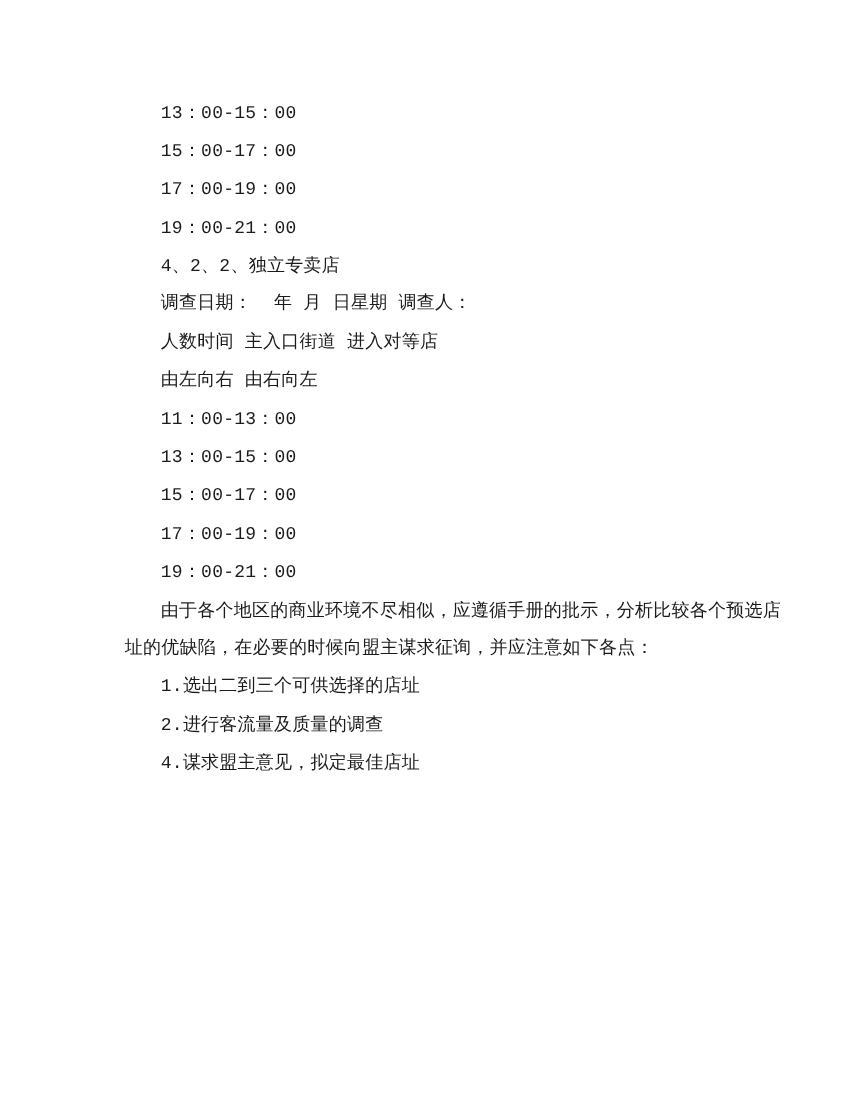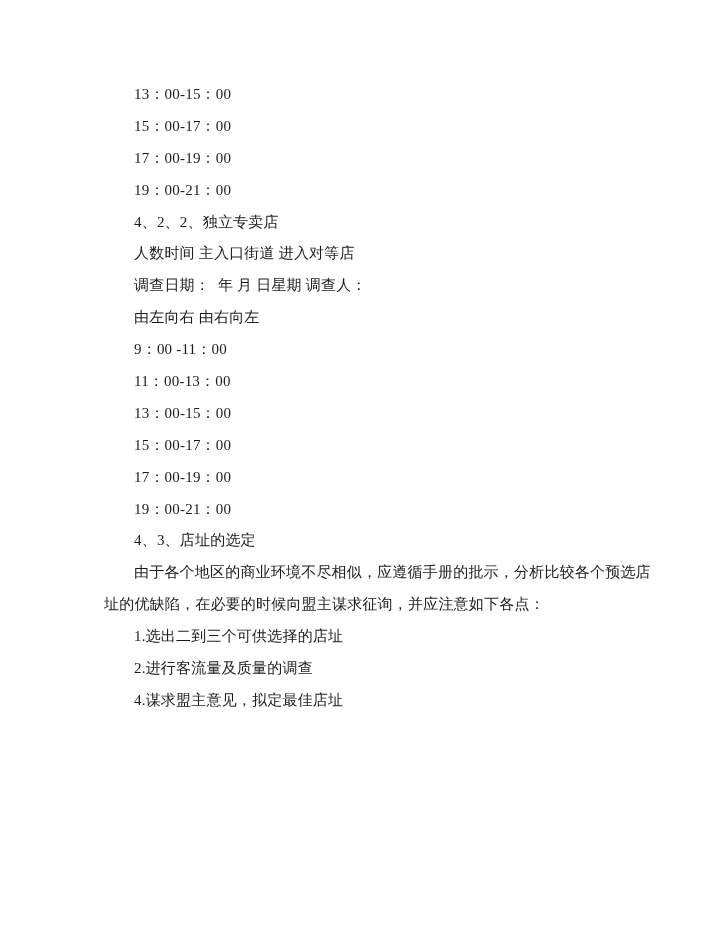--- a/index.html
+++ b/index.html
@@ -10,21 +10,21 @@
     width: 720px;
     height: 931px;
     background: #ffffff;
     overflow: hidden;
   }
   .page {
     position: relative;
     width: 720px;
     height: 931px;
     background: #ffffff;
-    font-family: Liberation Serif, serif;
+    font-family: Liberation Mono, monospace;
     color: #1b1b1b;
     box-sizing: border-box;
   }
   .doc-body {
     box-sizing: border-box;
     padding: 79px 40px 0 104px;
   }
   .line {
     height: 31.9px;
     line-height: 31.9px;
@@ -41,29 +41,27 @@
 </head>
 <body style="background: rgb(255, 255, 255);">
 
 <div class="page" style="background: rgb(255, 255, 255); color: rgb(27, 27, 27);">
   <div class="doc-body">
     <div class="line ind">13：00-15：00</div>
     <div class="line ind">15：00-17：00</div>
     <div class="line ind">17：00-19：00</div>
     <div class="line ind">19：00-21：00</div>
     <div class="line ind">4、2、2、独立专卖店</div>
+    <div class="line ind">调查日期：  年 月 日星期 调查人：</div>
     <div class="line ind">人数时间 主入口街道 进入对等店</div>
-    <div class="line ind">调查日期：  年 月 日星期 调查人：</div>
     <div class="line ind">由左向右 由右向左</div>
-    <div class="line ind">9：00 -11：00</div>
     <div class="line ind">11：00-13：00</div>
     <div class="line ind">13：00-15：00</div>
     <div class="line ind">15：00-17：00</div>
     <div class="line ind">17：00-19：00</div>
     <div class="line ind">19：00-21：00</div>
-    <div class="line ind">4、3、店址的选定</div>
     <div class="line ind">由于各个地区的商业环境不尽相似，应遵循手册的批示，分析比较各个预选店</div>
     <div class="line">址的优缺陷，在必要的时候向盟主谋求征询，并应注意如下各点：</div>
     <div class="line ind">1.选出二到三个可供选择的店址</div>
     <div class="line ind">2.进行客流量及质量的调查</div>
     <div class="line ind">4.谋求盟主意见，拟定最佳店址</div>
   </div>
 </div>
 
 </body></html>

